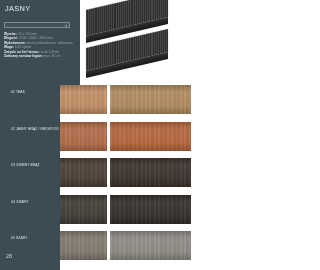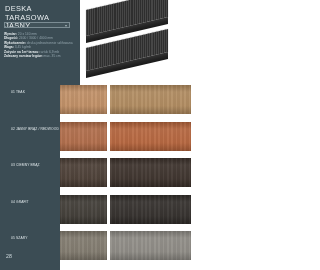--- a/index.html
+++ b/index.html
@@ -187,21 +187,20 @@
 </style>
 </head>
 <body>
 
 <div class="page">
 
   <div class="hero-panel"></div>
   <div class="left-panel"></div>
 
   <div class="title">
-    <div>DESKA TARASOWA</div>
     <div>JASNY</div>
   </div>
 
   <div class="selector">
     <span class="sel-label"></span>
     <span class="caret"></span>
   </div>
 
   <div class="specs">
       <div class="spec-row"><span class="k">Wymiar:</span> <span class="v">20 x 140 mm</span></div>

